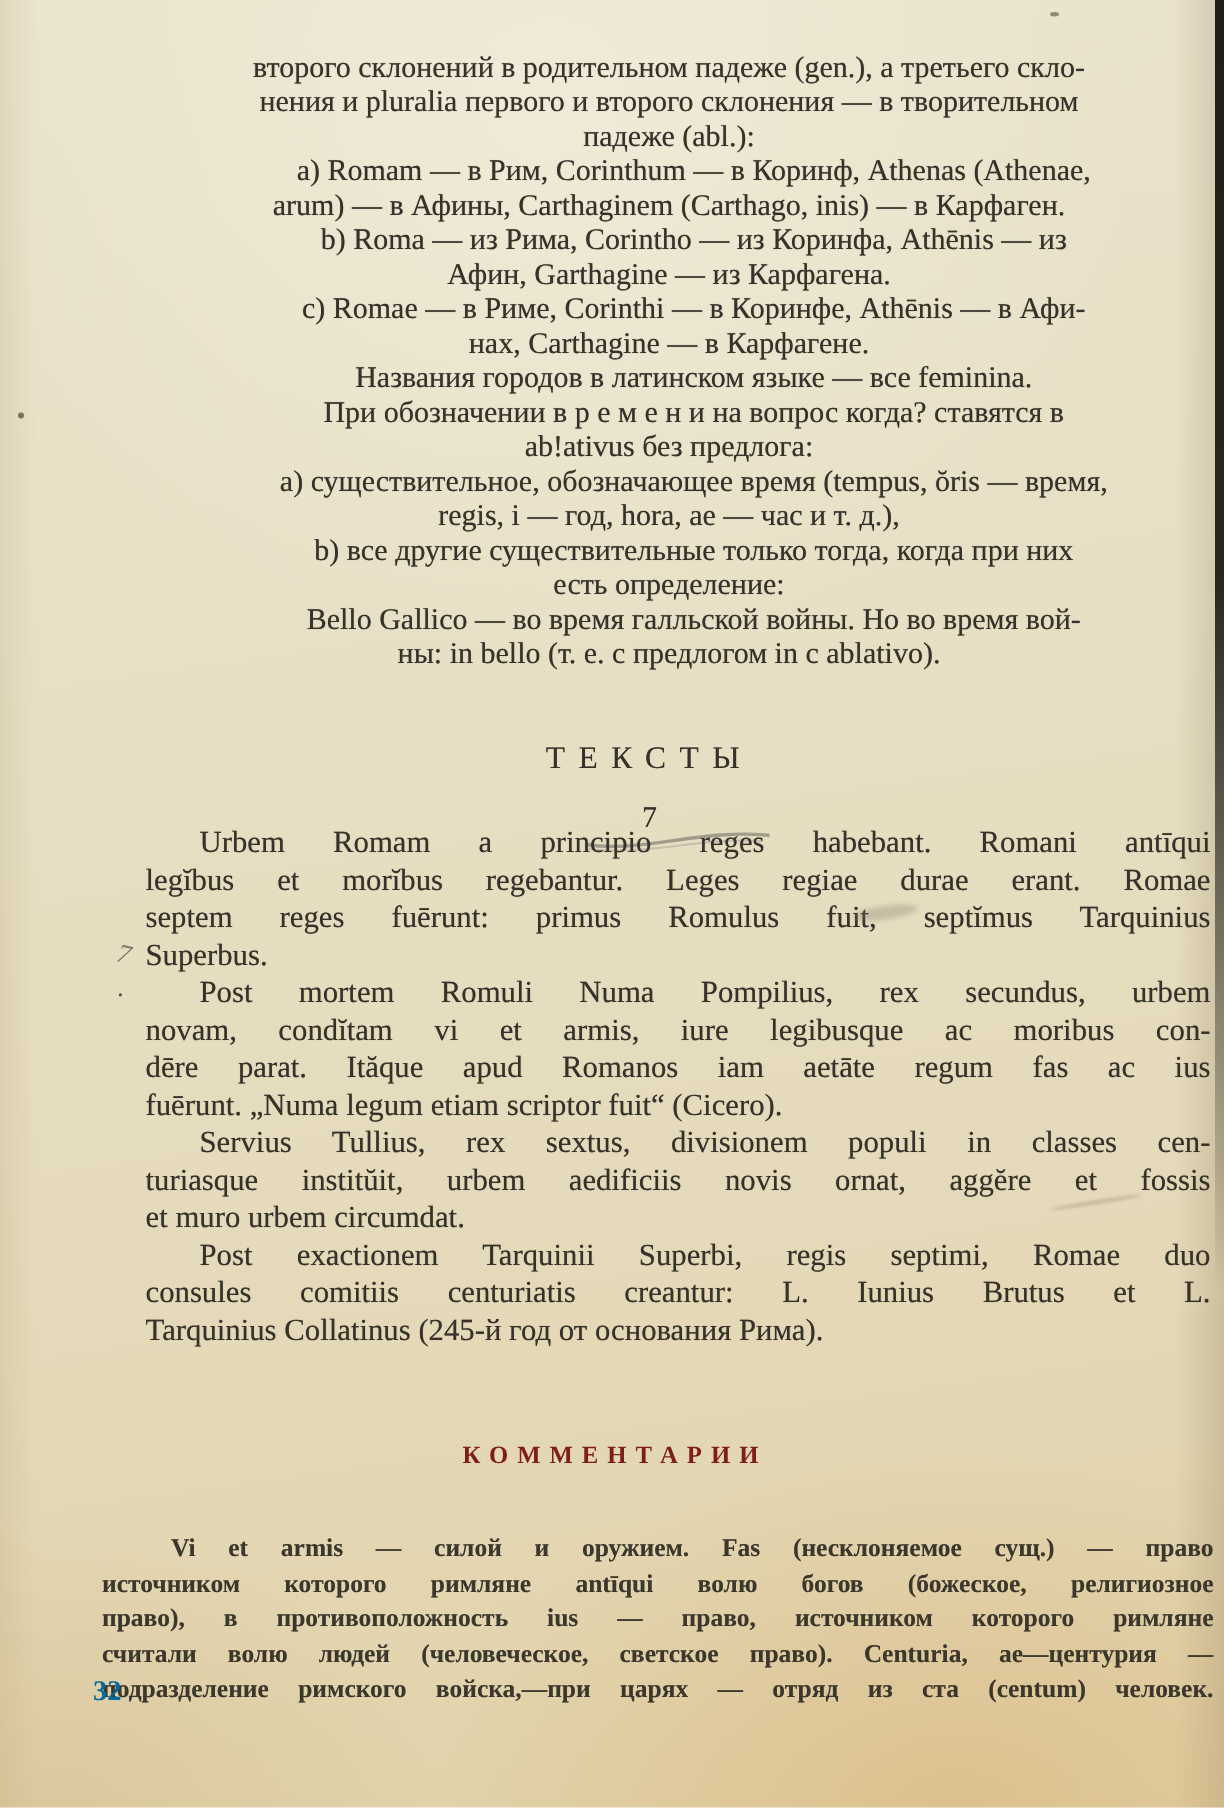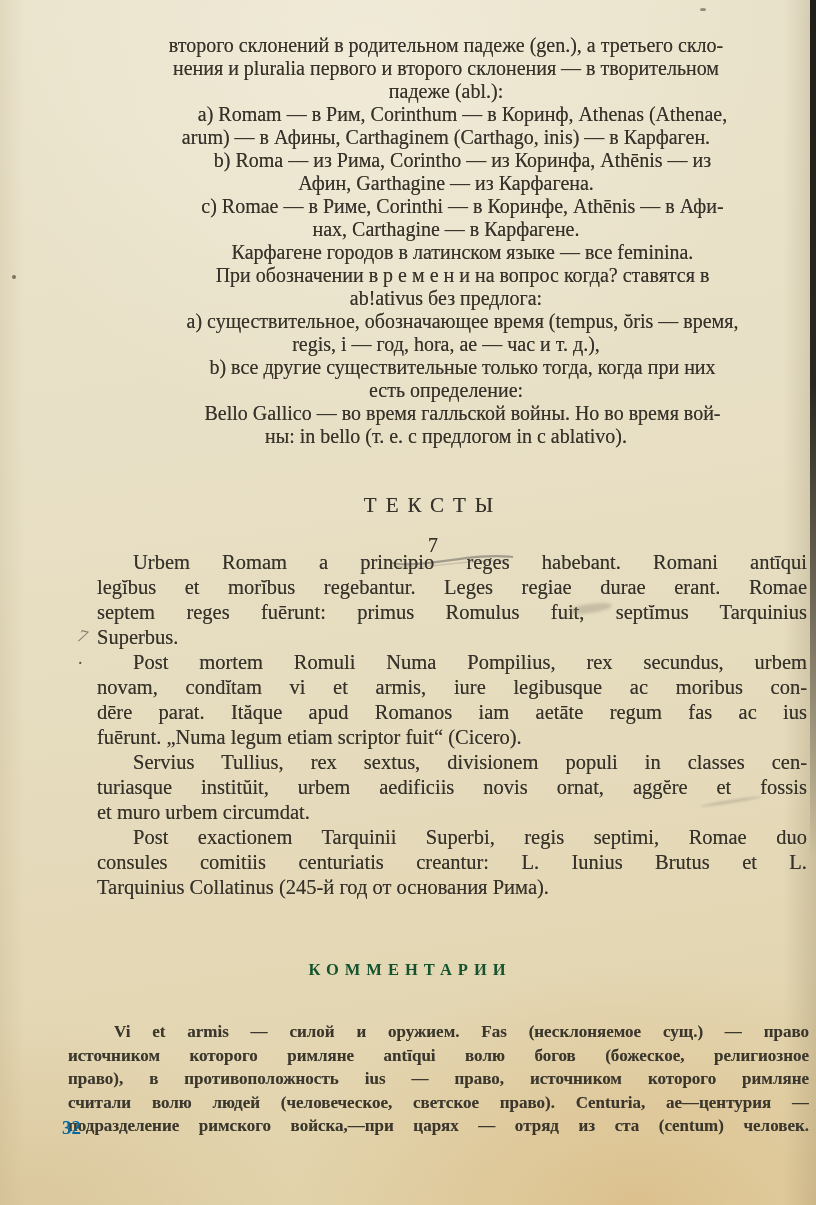--- a/index.html
+++ b/index.html
@@ -28,21 +28,21 @@
                  font-size:21px;letter-spacing:9px;text-shadow:0 0 .4px rgba(54,50,42,.6);}
   .exercise-number{left:88px;top:534px;width:690px;text-align:center;font-size:20px;
                    text-shadow:0 0 .4px rgba(54,50,42,.6);}
 
   .latin{left:97px;top:550px;width:710px;font-size:20.5px;line-height:25px;
          text-shadow:0 0 .5px rgba(54,50,42,.6);}
   .latin .line{height:25px;}
   .latin .line.ind{text-indent:36px;}
 
   .comments-heading{left:40px;top:960px;width:740px;text-align:center;
-                    font-size:16.5px;font-weight:700;letter-spacing:6px;color:#14532d;}
+                    font-size:16.5px;font-weight:700;letter-spacing:6px;color:#7f1d1d;}
   .comments{left:68px;top:997px;width:741px;font-size:17px;line-height:23.5px;
             font-weight:700;color:#3b372d;text-shadow:0 0 .3px rgba(59,55,45,.4);}
   .comments .line{height:23.5px;}
   .comments .line.ind{text-indent:46px;margin-top:23px;}
 
   .page-number{left:62px;top:1117px;font-size:19px;font-weight:700;color:#0369a1;}
 
   
   .flourish{position:absolute;left:388px;top:548px;}
   .margin-seven{position:absolute;left:78px;top:626px;font-size:18px;font-style:italic;
@@ -66,21 +66,21 @@
 <div class="txt grammar">
     <div class="line j">второго склонений в родительном падеже (gen.), а третьего скло-</div>
     <div class="line j">нения и pluralia первого и второго склонения — в творительном</div>
     <div class="line">падеже (abl.):</div>
     <div class="line ind j">a) Romam — в Рим, Corinthum — в Коринф, Athenas (Athenae,</div>
     <div class="line j">arum) — в Афины, Carthaginem (Carthago, inis) — в Карфаген.</div>
     <div class="line ind j">b) Roma — из Рима, Corintho — из Коринфа, Athēnis — из</div>
     <div class="line">Афин, Garthagine — из Карфагена.</div>
     <div class="line ind j">c) Romae — в Риме, Corinthi — в Коринфе, Athēnis — в Афи-</div>
     <div class="line">нах, Carthagine — в Карфагене.</div>
-    <div class="line ind">Карфагене городов в латинском языке — все feminina.</div>
+    <div class="line ind">Названия городов в латинском языке — все feminina.</div>
     <div class="line ind j">При обозначении в р е м е н и на вопрос когда? ставятся в</div>
     <div class="line">ab!ativus без предлога:</div>
     <div class="line ind j">a) существительное, обозначающее время (tempus, ŏris — время,</div>
     <div class="line">regis, i — год, hora, ae — час и т. д.),</div>
     <div class="line ind j">b) все другие существительные только тогда, когда при них</div>
     <div class="line">есть определение:</div>
     <div class="line ind j">Bello Gallico — во время галльской войны. Но во время вой-</div>
     <div class="line">ны: in bello (т. е. с предлогом in  с ablativo).</div>
   </div>
 

